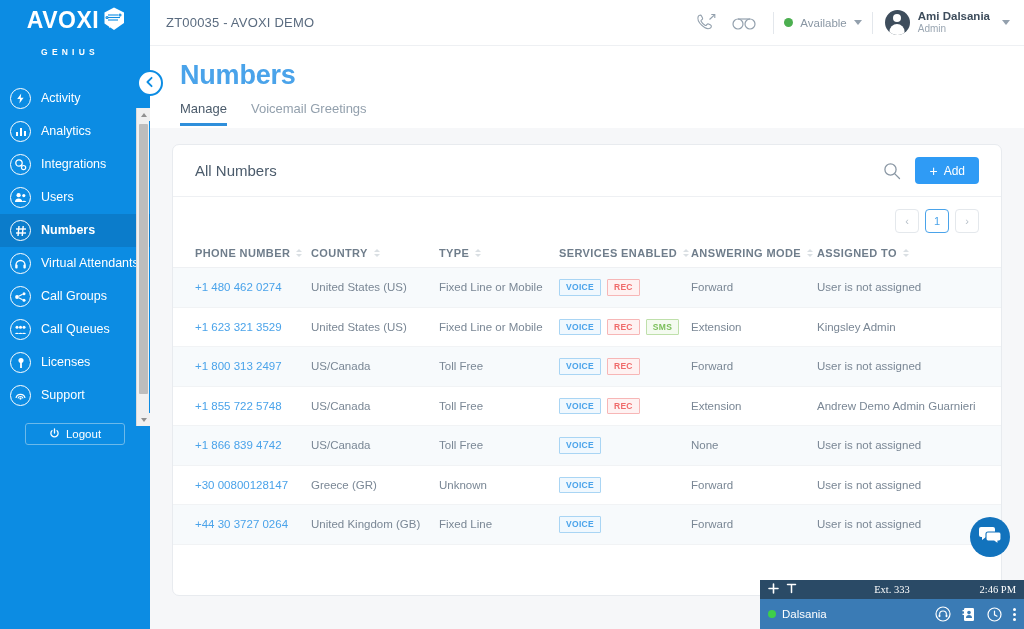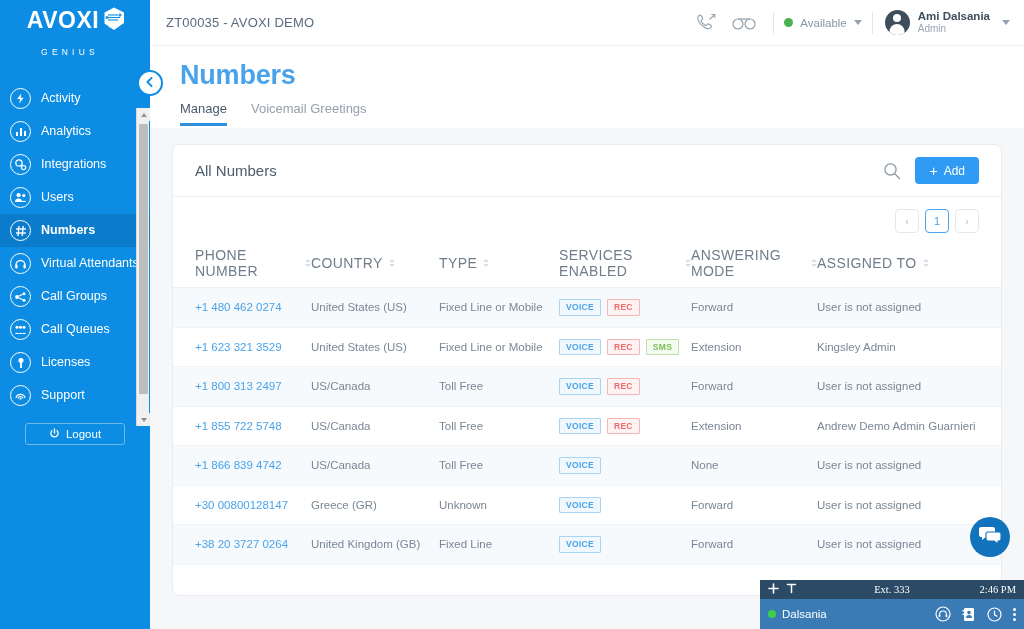--- a/index.html
+++ b/index.html
@@ -26,21 +26,21 @@
   }
   .logo { display: flex; flex-direction: column; align-items: center; }
   .logo-top { display: flex; align-items: center; }
   .logo-word {
     color: #ffffff; font-size: 23px; font-weight: bold;
     letter-spacing: .5px; line-height: 1;
     font-family: "Liberation Sans", sans-serif;
   }
   .logo-sub {
     color: #ffffff; font-size: 8.5px; letter-spacing: 4.2px;
-    margin-top: 11px; margin-left: -14px; font-weight: normal;
+    margin-top: 11px; margin-left: -14px; font-weight: bold;
   }
   .logo-badge { margin-left: 2px; }
 
   .nav { position: relative; margin-top: 20px; }
   .nav-item {
     display: flex; align-items: center;
     height: 33px; padding-left: 10px;
     color: #ffffff; font-size: 12.5px;
     cursor: pointer;
   }
@@ -164,22 +164,22 @@
   .pg {
     width: 24px; height: 24px; border-radius: 4px;
     border: 1px solid #e4e8ec; background: #fff;
     display: flex; align-items: center; justify-content: center;
     font-size: 11px; color: #b6bfc8; cursor: pointer;
   }
   .pg.cur { border-color: #4aa3ea; color: #4aa3ea; }
 
   table.numbers { width: 100%; border-collapse: collapse; margin-top: 8px; table-layout: fixed; }
   table.numbers th {
-    text-align: left; font-size: 14px; letter-spacing: .4px;
-    color: #6f7d8b; font-weight: normal;
+    text-align: left; font-size: 11px; letter-spacing: .4px;
+    color: #6f7d8b; font-weight: bold;
     padding: 6px 0 8px 0; border-bottom: 1px solid #eef0f3;
     text-transform: uppercase;
   }
   th .th-in { display: flex; align-items: center; gap: 6px; }
   .sort-ic { display: flex; flex-direction: column; gap: 2px; opacity: .5; }
   .sort-ic i { display: block; width: 0; height: 0; border-left: 3px solid transparent; border-right: 3px solid transparent; }
   .sort-ic i.u { border-bottom: 3.5px solid #b6bfc8; }
   .sort-ic i.d { border-top: 3.5px solid #b6bfc8; }
   table.numbers td {
     font-size: 11.5px; color: #7a8795;
@@ -621,21 +621,21 @@
                 <td class="col-type">Unknown</td>
                 <td class="col-serv">
                   <span class="badges">
                     <span class="badge voice">VOICE</span>
                   </span>
                 </td>
                 <td class="col-ans">Forward</td>
                 <td class="col-assign">User is not assigned</td>
               </tr>
               <tr class="odd">
-                <td class="phone col-phone"><a>+38 20 3727 0264</a></td>
+                <td class="phone col-phone"><a>+44 30 3727 0264</a></td>
                 <td class="col-country">United Kingdom (GB)</td>
                 <td class="col-type">Fixed Line</td>
                 <td class="col-serv">
                   <span class="badges">
                     <span class="badge voice">VOICE</span>
                   </span>
                 </td>
                 <td class="col-ans">Forward</td>
                 <td class="col-assign">User is not assigned</td>
               </tr>

